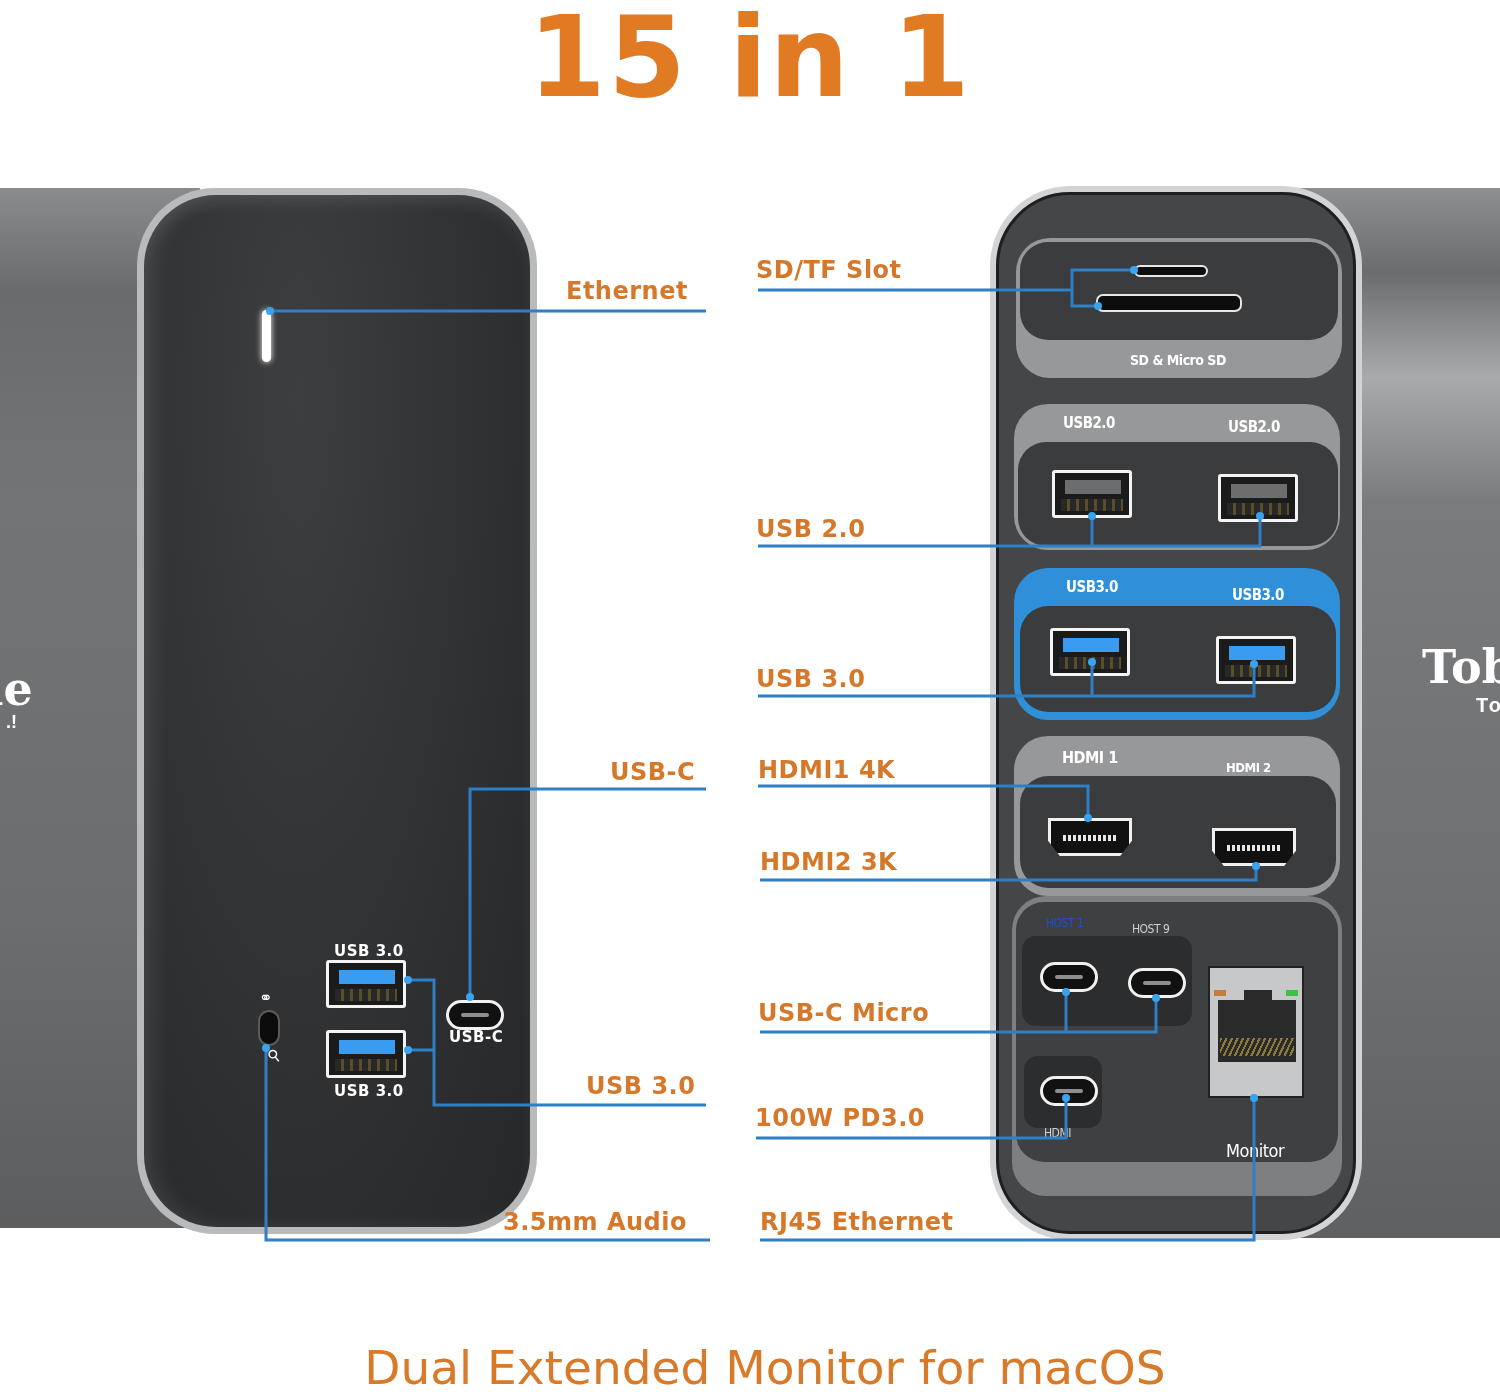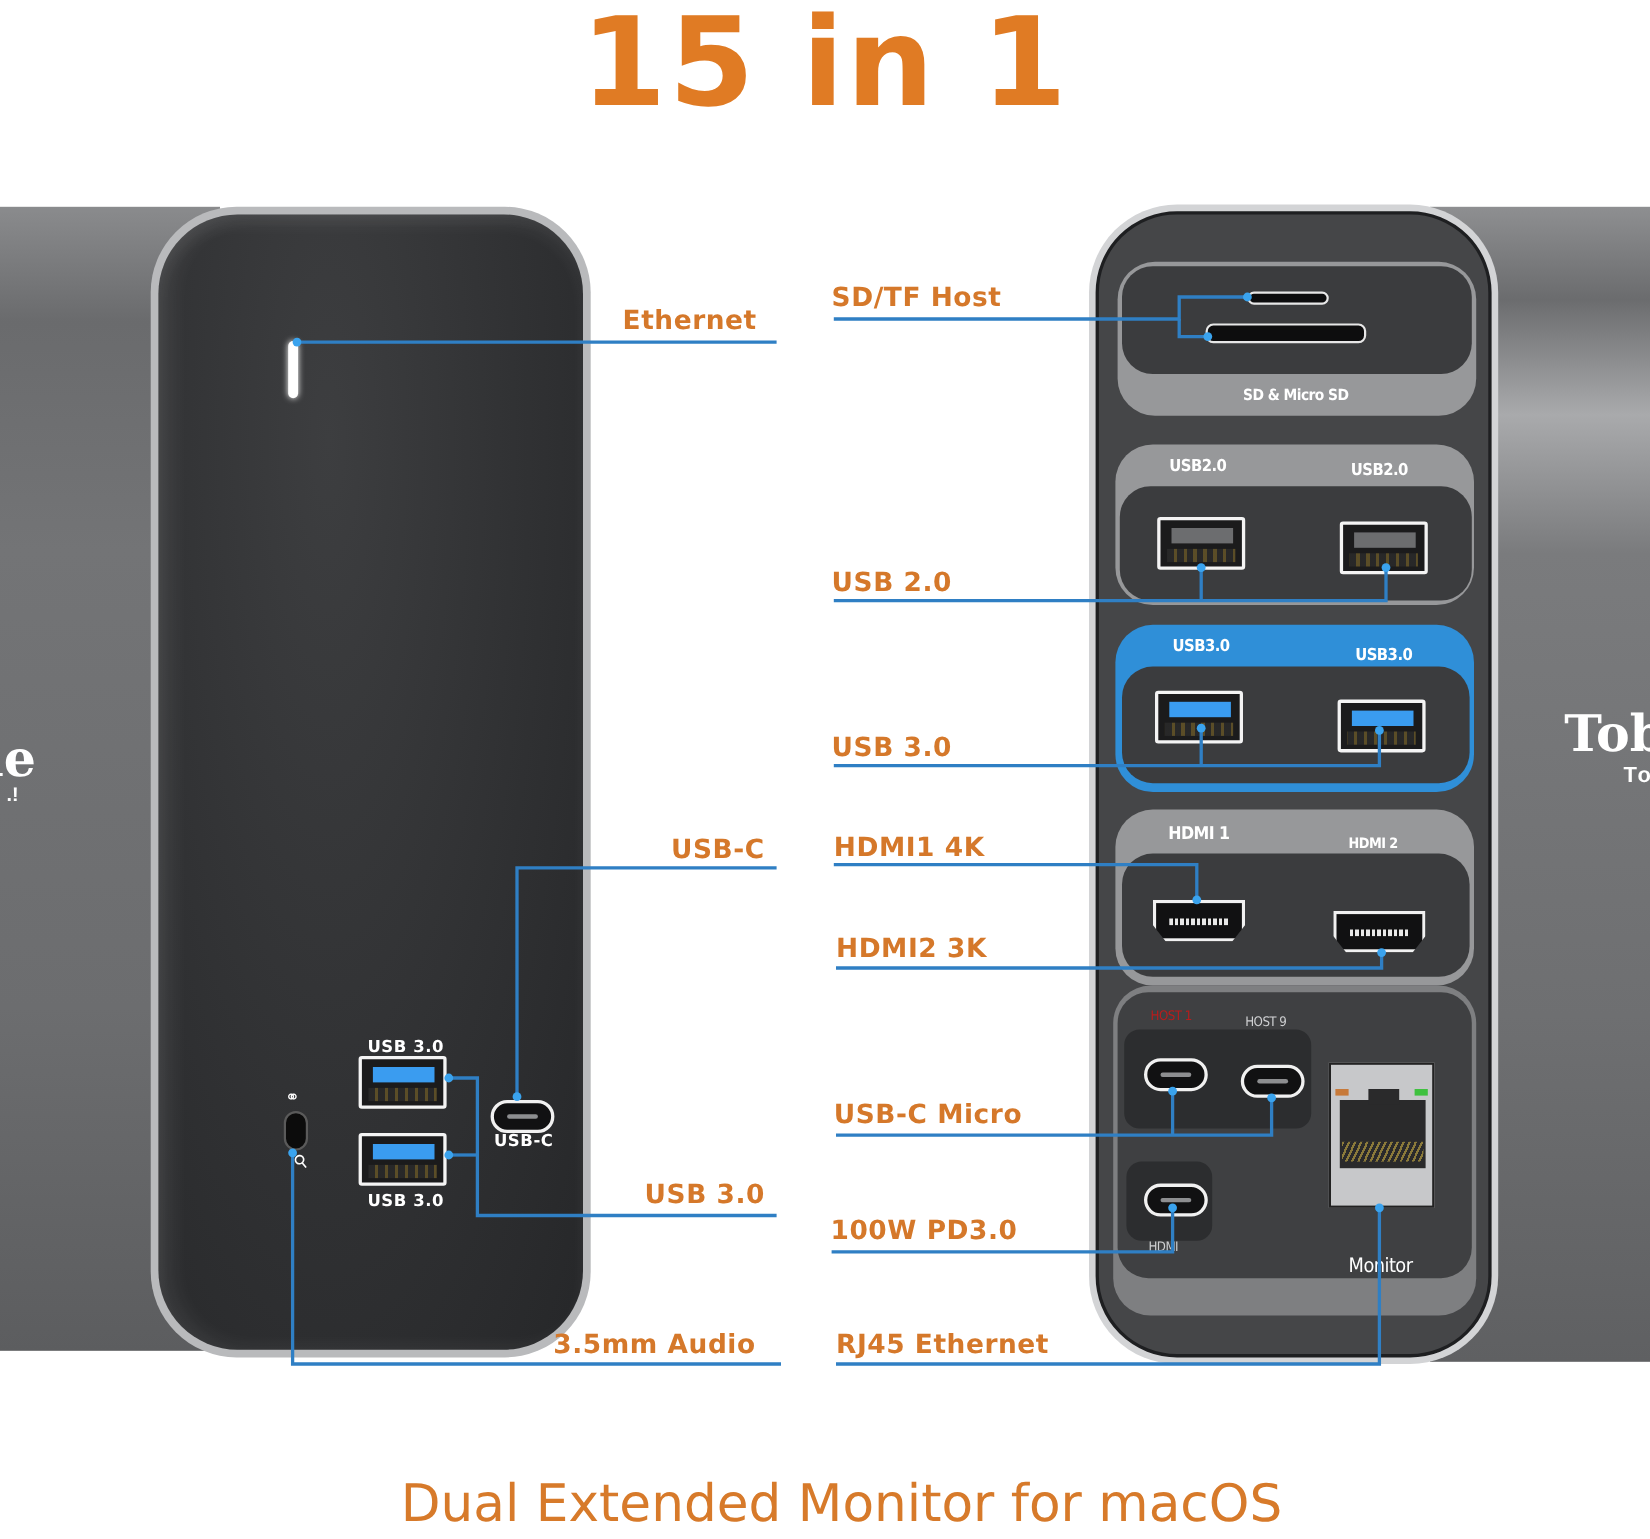--- a/index.html
+++ b/index.html
@@ -199,21 +199,21 @@
 <div class="panel-label" style="left:1226px;top:760px;font-size:13px;">HDMI 2</div>
 <div class="hdmi" style="left:1048px;top:818px;">
     <div class="pins"></div>
   </div>
 <div class="hdmi" style="left:1212px;top:828px;">
     <div class="pins"></div>
   </div>
 
 <div class="panel" style="left:1012px;top:896px;width:330px;height:300px;background:#7e7f81;"></div>
 <div class="panel-inner" style="left:1016px;top:902px;width:322px;height:260px;background:#3f4042;"></div>
-<div class="panel-label" style="left:1046px;top:916px;font-size:12px;font-weight:normal;color:#b91c1c;">HOST 1</div>
+<div class="panel-label" style="left:1046px;top:916px;font-size:12px;font-weight:normal;color:#1d4ed8;">HOST 1</div>
 <div class="panel-label" style="left:1132px;top:922px;font-size:12px;font-weight:normal;color:#cfd0d2;">HOST 9</div>
 <div style="position:absolute;left:1022px;top:936px;width:170px;height:90px;border-radius:14px;background:#2c2d2f;"></div>
 <div class="usb-c" style="left:1040px;top:962px;">
     <div class="bar"></div>
   </div>
 <div class="usb-c" style="left:1128px;top:968px;">
     <div class="bar"></div>
   </div>
 <div style="position:absolute;left:1024px;top:1056px;width:78px;height:72px;border-radius:14px;background:#2c2d2f;"></div>
 <div class="usb-c" style="left:1040px;top:1076px;">
@@ -270,21 +270,21 @@
     <circle cx="1066" cy="1098" r="4"></circle>
     <circle cx="1254" cy="1098" r="4"></circle>
   </g>
 </svg>
 
 <div class="callout" style="left:566px;top:277px;">Ethernet</div>
 <div class="callout" style="left:610px;top:758px;">USB-C</div>
 <div class="callout" style="left:586px;top:1072px;">USB 3.0</div>
 <div class="callout" style="left:503px;top:1208px;">3.5mm Audio</div>
 
-<div class="callout" style="left:756px;top:256px;">SD/TF Host</div>
+<div class="callout" style="left:756px;top:256px;">SD/TF Slot</div>
 <div class="callout" style="left:756px;top:515px;">USB 2.0</div>
 <div class="callout" style="left:756px;top:665px;">USB 3.0</div>
 <div class="callout" style="left:758px;top:756px;">HDMI1 4K</div>
 <div class="callout" style="left:760px;top:848px;">HDMI2 3K</div>
 <div class="callout" style="left:758px;top:999px;">USB-C Micro</div>
 <div class="callout" style="left:755px;top:1104px;">100W PD3.0</div>
 <div class="callout" style="left:760px;top:1208px;">RJ45 Ethernet</div>
 
 <div class="subtitle">Dual Extended Monitor for macOS</div>
 

